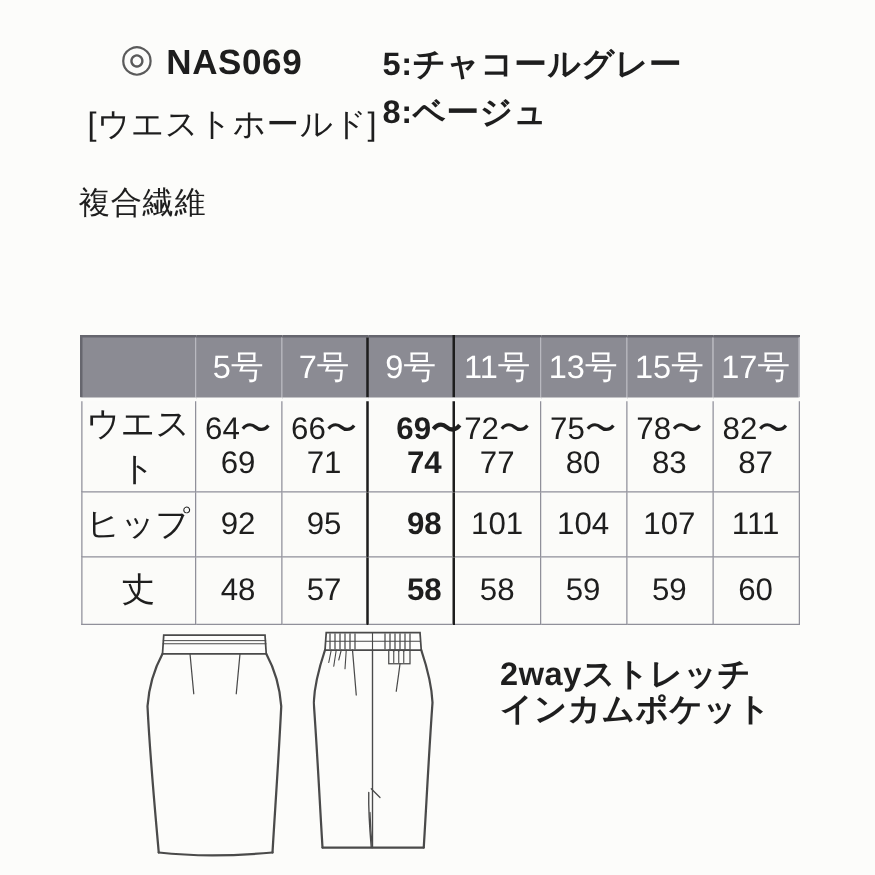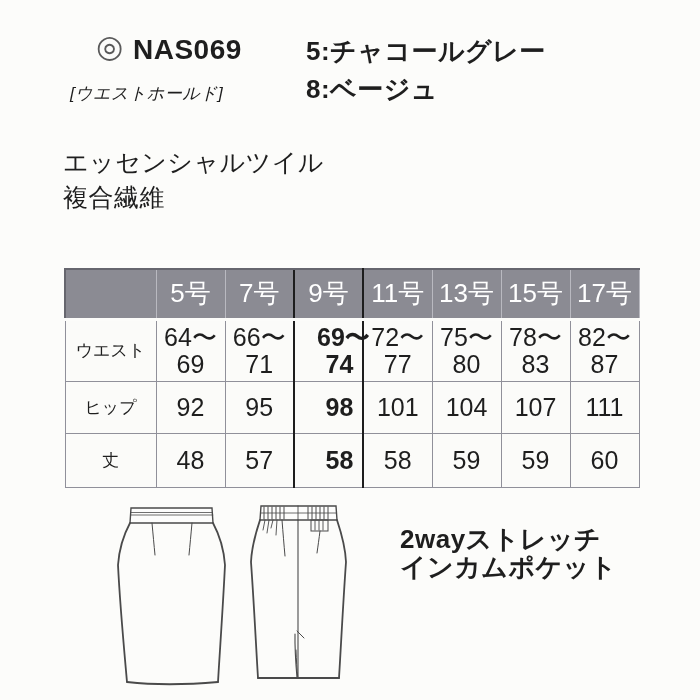--- a/index.html
+++ b/index.html
@@ -19,21 +19,21 @@
     font-family:"Liberation Sans","DejaVu Sans",sans-serif;
     color:var(--ink);
     position:relative;
     overflow:hidden;
   }
   .abs{position:absolute;}
 
   
   .hdr-mark{left:96px;top:31px;font-size:31px;color:#5a5a5a;font-weight:400;line-height:1;}
   .hdr-code{left:133px;top:34px;font-size:28px;font-weight:700;letter-spacing:0.5px;}
-  .hdr-sub{left:70px;top:82px;font-size:17px;font-weight:500;letter-spacing:0.5px;font-style:italic;}
+  .hdr-sub{left:70px;top:82px;font-size:26px;font-weight:500;letter-spacing:0.5px;}
   .color-line{left:306px;font-size:26px;font-weight:600;letter-spacing:0.5px;}
   .color-line-1{top:34px;}
   .color-line-2{top:72px;}
 
   
   .fabric{left:63px;top:145px;font-size:25px;font-weight:500;line-height:35px;letter-spacing:0.5px;}
 
   
   .size-table{
     left:64px;top:268px;
@@ -57,21 +57,21 @@
     border:1px solid #b9b9c0;
     border-top:2px solid #66666e;
     border-bottom:3px solid var(--page-bg);
     height:50px;
     font-size:26px;
   }
   .size-table thead th.corner{border-left:2px solid #66666e;}
   .size-table tbody th{
     background:var(--cell-bg);
     font-weight:500;
-    font-size:17px;
+    font-size:27px;
   }
   .size-table tr.r-waist{height:62px;}
   .size-table tr.r-hip{height:52px;}
   .size-table tr.r-len{height:54px;}
   .size-table td{white-space:pre-line;line-height:1.08;}
   .size-table .hl{border-left:2px solid var(--hl-border) !important;border-right:2px solid var(--hl-border) !important;}
   .size-table td.hl{font-weight:700;padding-left:22px;}
 
   
   .skirt-front{left:105px;top:502px;}
@@ -83,21 +83,20 @@
 </head>
 <body>
 
 <div class="abs hdr-mark">◎</div>
 <div class="abs hdr-code">NAS069</div>
 <div class="abs hdr-sub">[ウエストホールド]</div>
 <div class="abs color-line color-line-1">5:チャコールグレー</div>
 <div class="abs color-line color-line-2">8:ベージュ</div>
 
 <div class="abs fabric">
-  <div>エッセンシャルツイル</div>
   <div>複合繊維</div>
 </div>
 
 <table class="size-table">
   <colgroup>
     <col style="width:91px">
     <col style="width:69px">
       <col style="width:69px">
       <col style="width:69px">
     <col style="width:69px">

